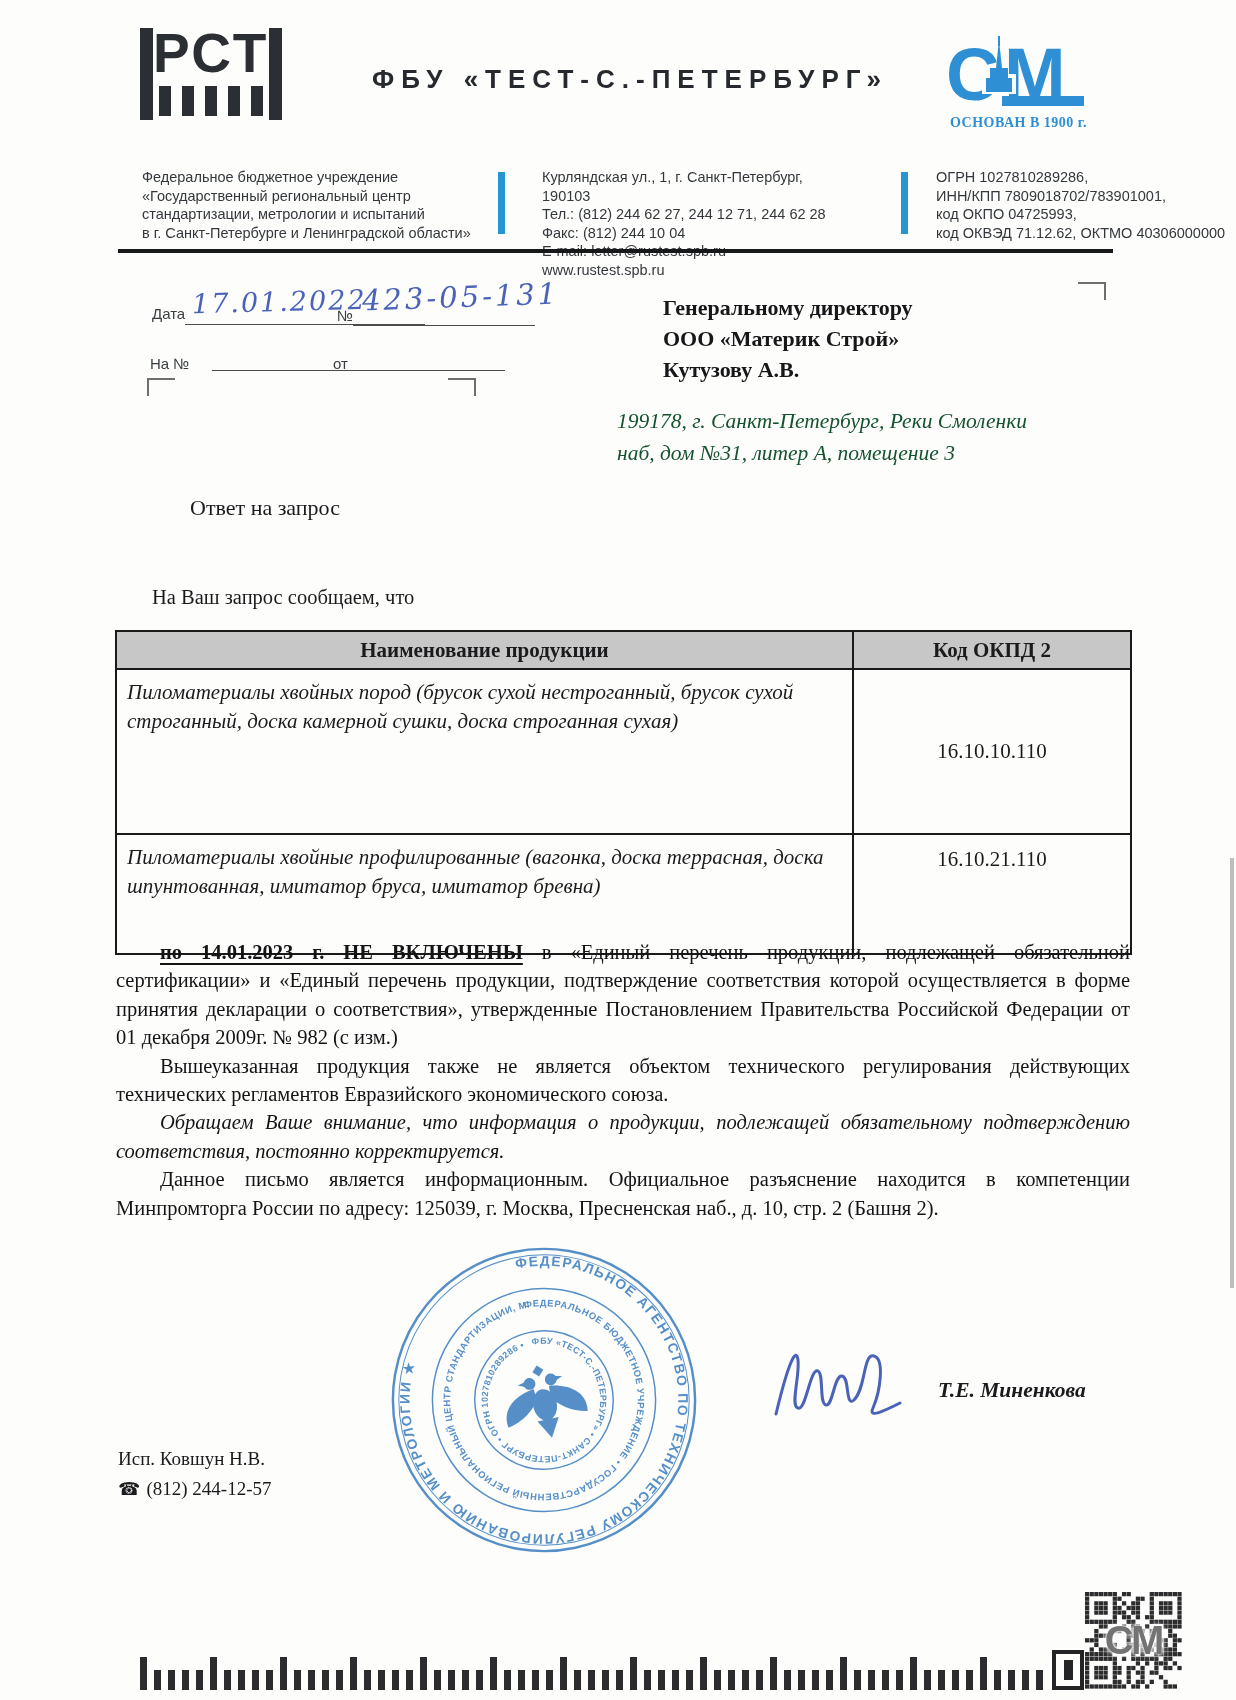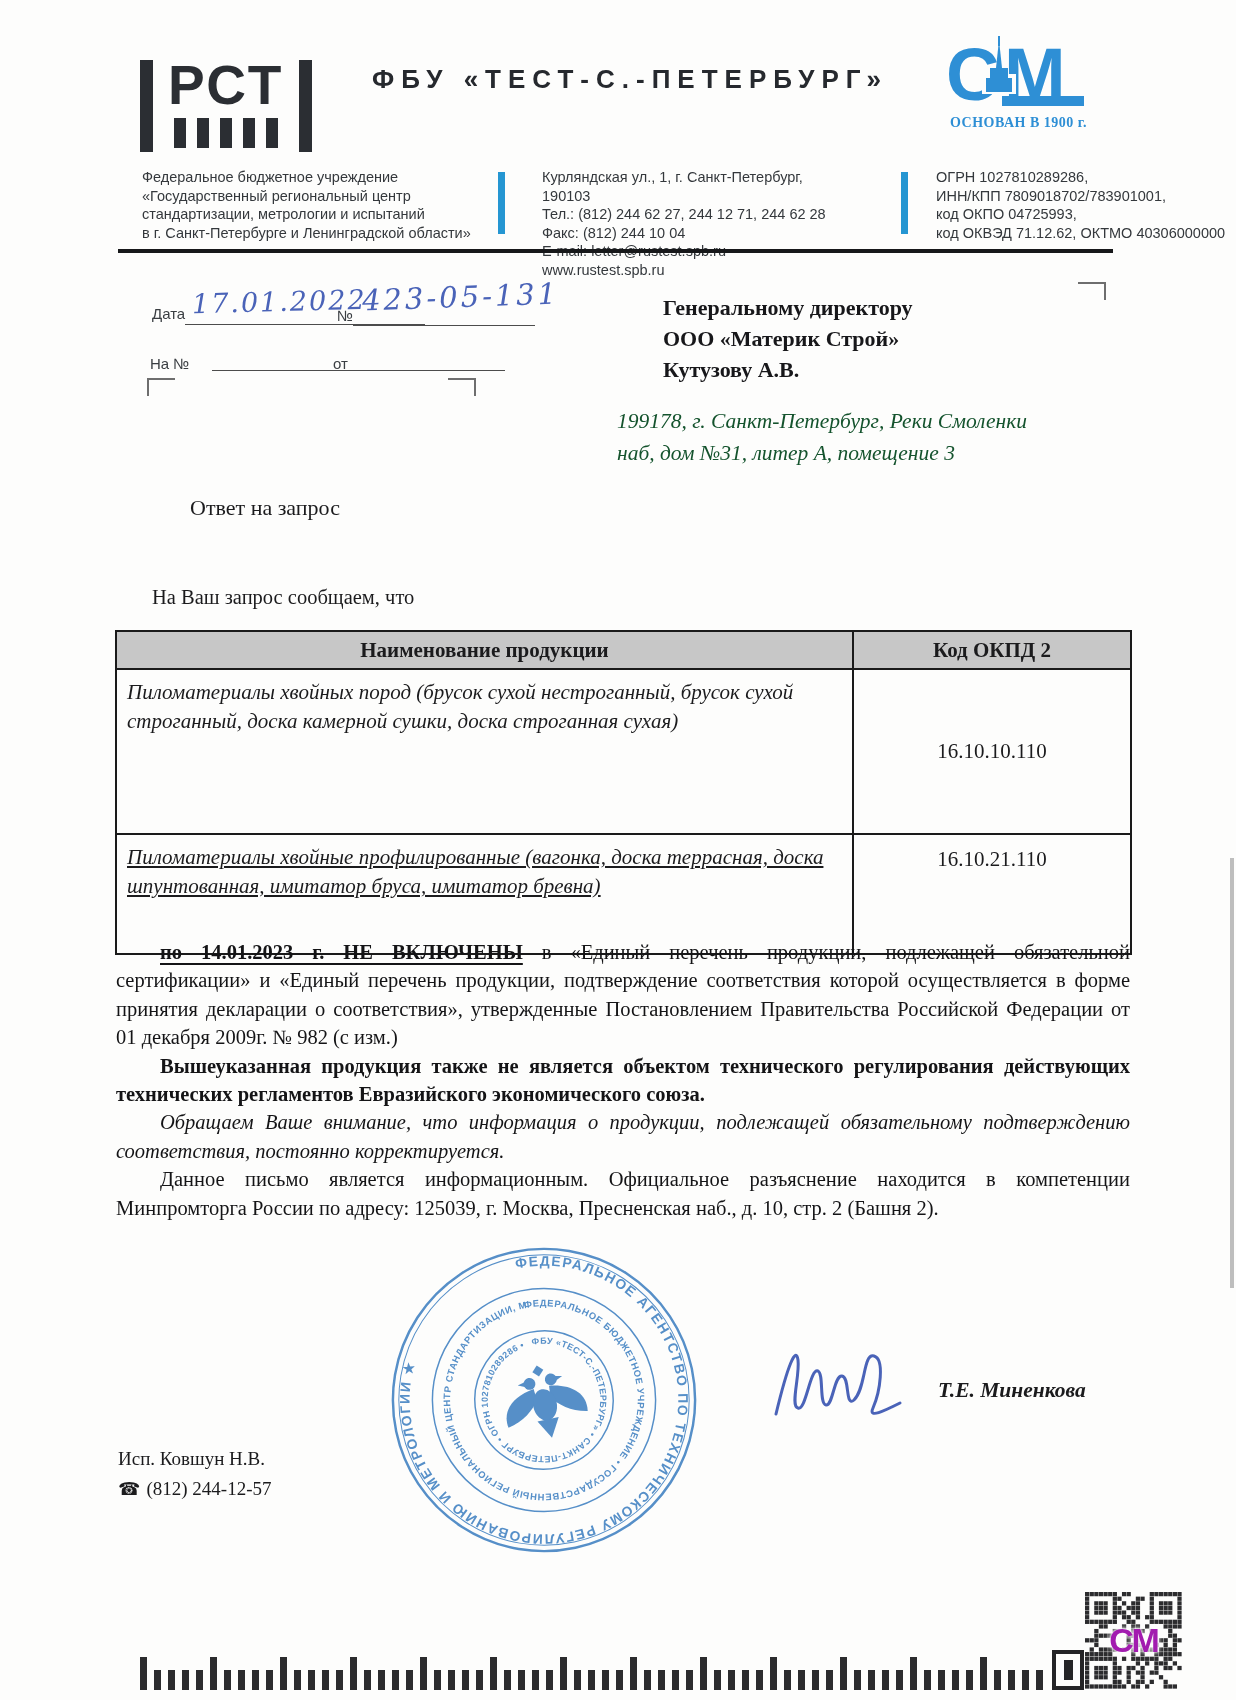--- a/index.html
+++ b/index.html
@@ -2,21 +2,21 @@
 <html><head>
 <meta charset="utf-8">
 <style>
   html,body{margin:0;padding:0;background:#e8e8e8;}
   .page{
     position:relative;width:1236px;height:1700px;margin:0 auto;
     background:#fdfdfc;overflow:hidden;
     font-family:"Liberation Serif",serif;color:#1b1b1d;
   }
   
-  .rst-logo{position:absolute;left:140px;top:60px;display:flex;gap:15px;align-items:flex-start;}
+  .rst-logo{position:absolute;left:140px;top:28px;display:flex;align-items:flex-start;}
   .rst-bar{width:13px;height:92px;background:#2b2e33;}
   .rst-core{display:flex;flex-direction:column;align-items:center;}
   .rst-text{font-family:"Liberation Sans",sans-serif;font-weight:bold;font-size:55px;line-height:0.92;letter-spacing:3px;color:#2b2e33;}
   .rst-ticks{display:flex;gap:11px;margin-top:7px;}
   .rst-tick{width:12px;height:30px;background:#2b2e33;}
   .header-title{
     position:absolute;left:372px;top:64px;width:560px;white-space:nowrap;
     font-family:"Liberation Sans",sans-serif;font-weight:bold;font-size:26px;
     letter-spacing:7px;color:#26292e;
   }
@@ -42,48 +42,48 @@
   .recipient{position:absolute;left:663px;top:293px;font-weight:bold;font-size:22px;line-height:1.4;white-space:pre-line;color:#17171a;}
   .recipient-address{position:absolute;left:617px;top:405px;font-style:italic;font-size:21.5px;line-height:1.5;white-space:pre-line;color:#14532d;}
   .subject{position:absolute;left:190px;top:495px;font-size:22px;}
   .intro{position:absolute;left:152px;top:586px;font-size:20.5px;}
   
   .doc-table{position:absolute;left:115px;top:630px;width:1007px;border-collapse:collapse;table-layout:fixed;font-size:21px;}
   .doc-table th,.doc-table td{border:2px solid #1a1a1a;}
   .doc-table th{background:#c7c7c7;font-weight:bold;height:34px;text-align:center;font-size:21px;}
   .col-name{width:733px;} .col-code{width:274px;}
   .cell-name{font-style:italic;padding:8px 16px 10px 10px;line-height:1.38;vertical-align:top;text-align:left;}
-  .row1 .cell-name{height:145px;} .row2 .cell-name{height:100px;text-decoration:underline;}
+  .row1 .cell-name{height:145px;} .row2 .cell-name{height:100px;}
   .cell-code{text-align:center;font-size:21px;}
   .code-mid{vertical-align:middle;margin-left:33px;}
   .code-top{vertical-align:top;padding-top:12px;}
   
   .body-text{position:absolute;left:116px;top:938px;width:1014px;font-size:20.5px;line-height:1.385;text-align:justify;color:#141416;}
   .body-text p{margin:0;text-indent:44px;}
   .p1-em{font-weight:bold;text-decoration:underline;text-decoration-thickness:2px;text-underline-offset:4px;}
-  .p2{font-weight:bold;}
+  .p2{font-weight:normal;}
   .p3{font-style:italic;text-indent:56px;}
   
   .sig-title{position:absolute;left:110px;top:1345px;font-weight:bold;font-style:italic;font-size:21.5px;line-height:1.5;white-space:pre-line;}
   .sig-name{position:absolute;left:938px;top:1378px;font-weight:bold;font-style:italic;font-size:21.5px;}
   .scribble{position:absolute;left:762px;top:1334px;}
   .executor{position:absolute;left:118px;top:1448px;font-size:19px;}
   .exec-phone{position:absolute;left:118px;top:1478px;font-size:19px;}
   .phone-glyph{font-family:"DejaVu Sans",sans-serif;font-size:18px;margin-right:6px;}
   .stamp{position:absolute;left:386px;top:1242px;width:316px;height:316px;transform:rotate(-12deg);opacity:0.88;mix-blend-mode:multiply;}
   
   .barcode{position:absolute;left:140px;top:1654px;width:912px;height:36px;display:flex;align-items:flex-end;}
   .barcode .bar{width:7px;background:#2c2c2e;margin-right:7px;height:20px;}
   .barcode .bar.tall{height:33px;}
   .barcode-end{position:absolute;left:1052px;top:1650px;width:24px;height:32px;border:4px solid #242426;display:flex;align-items:center;justify-content:center;}
   .barcode-end .inner{width:9px;height:20px;background:#242426;}
   .qr{position:absolute;left:1085px;top:1592px;width:97px;height:97px;}
   .qr-overlay{
     position:absolute;left:50%;top:50%;transform:translate(-50%,-52%);
-    font-family:"Liberation Sans",sans-serif;font-weight:bold;font-size:34px;color:#a21caf;
+    font-family:"Liberation Sans",sans-serif;font-weight:bold;font-size:40px;color:#737373;
     text-shadow:0 0 4px #fff,0 0 2px #fff,0 0 6px #fff;letter-spacing:-2px;
   }
   .scan-artifact{position:absolute;left:1230px;top:858px;width:4px;height:430px;background:#8a8a8a;opacity:.55;}
 </style>
 </head>
 <body>
 
 <div class="page">
 
   <div class="rst-logo">

